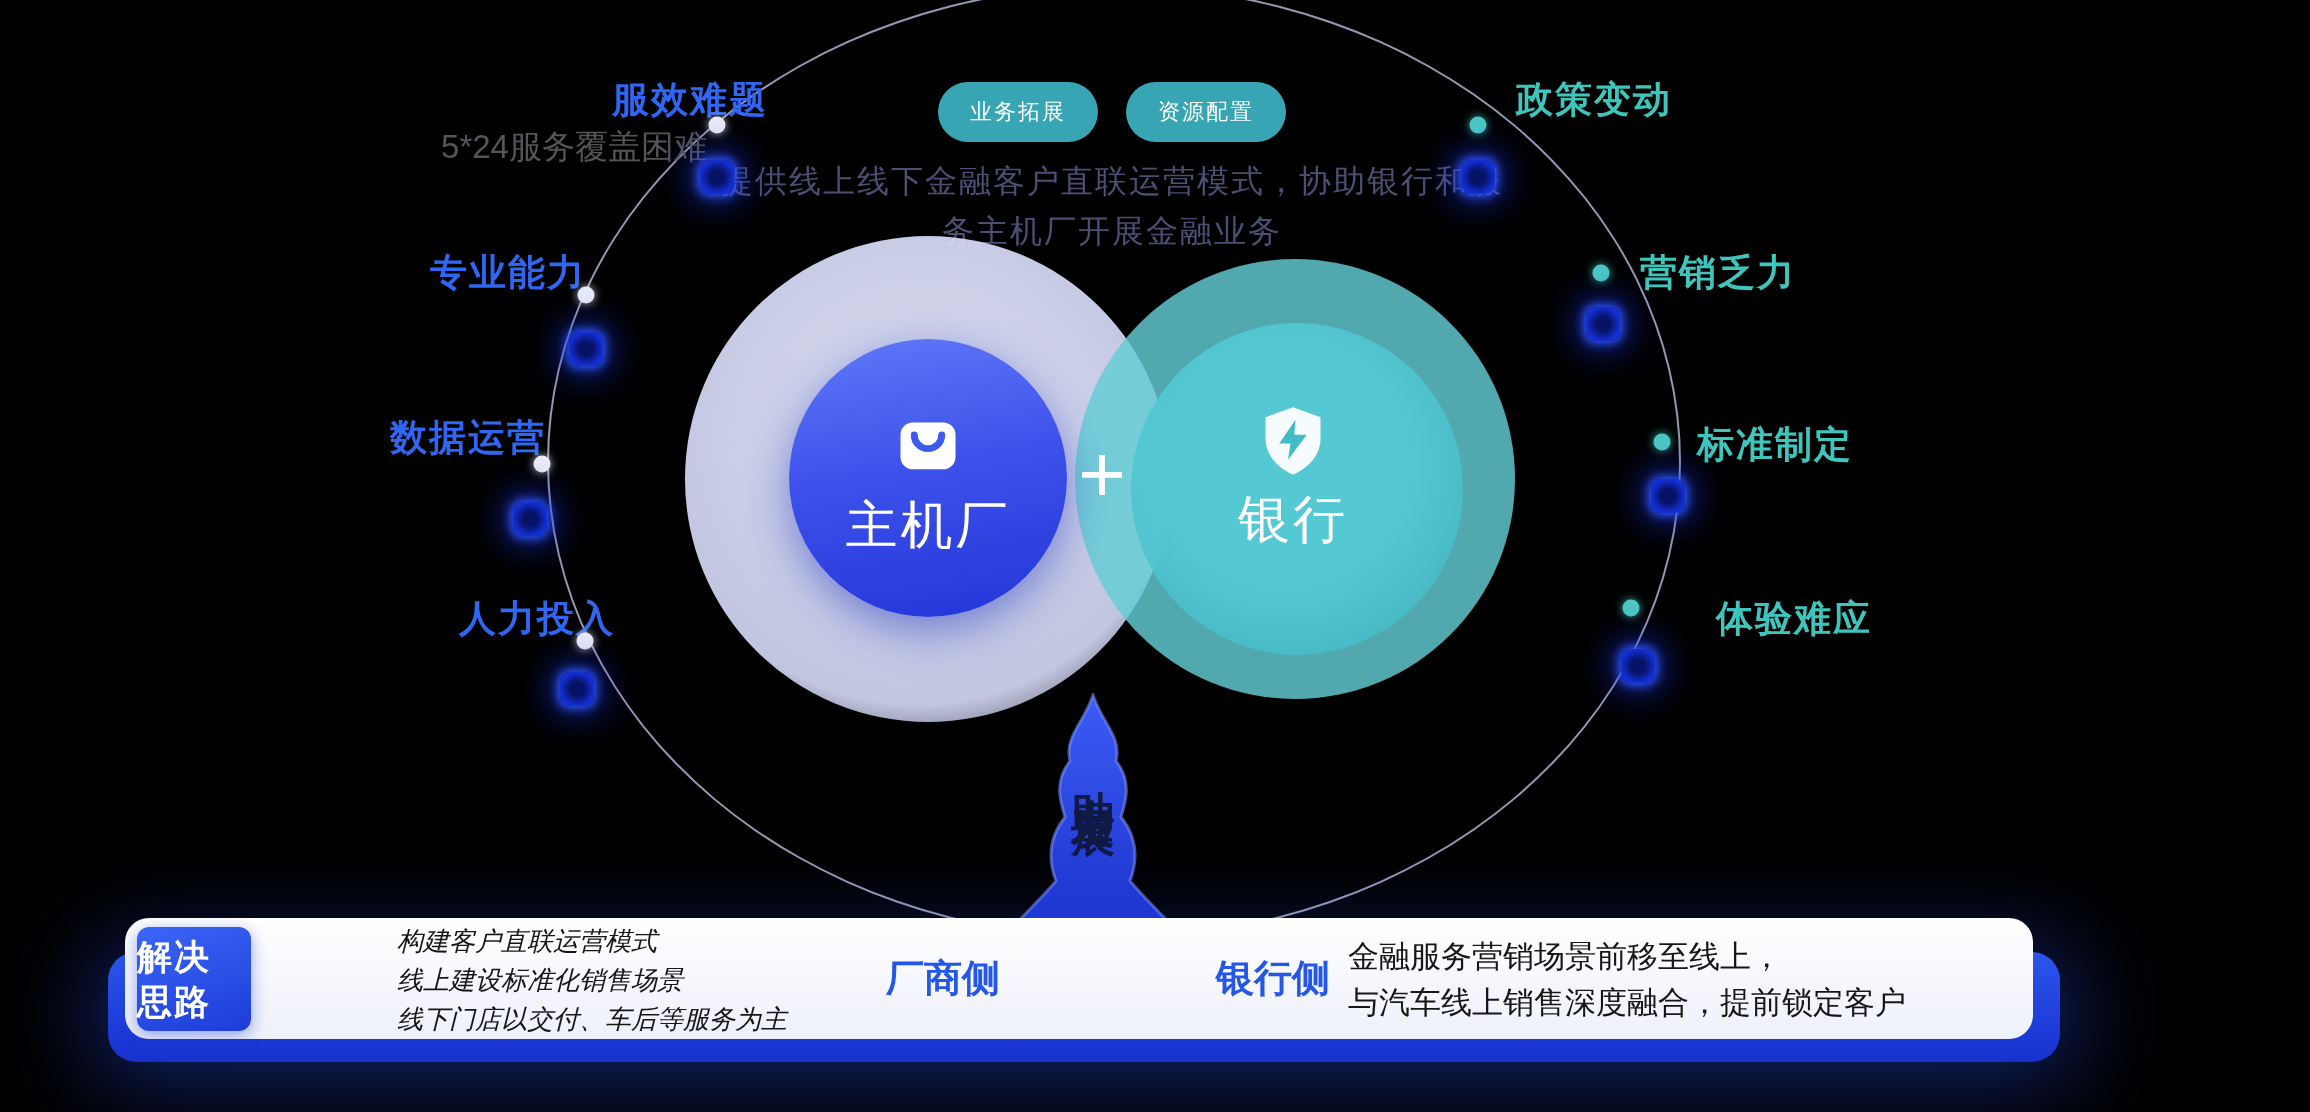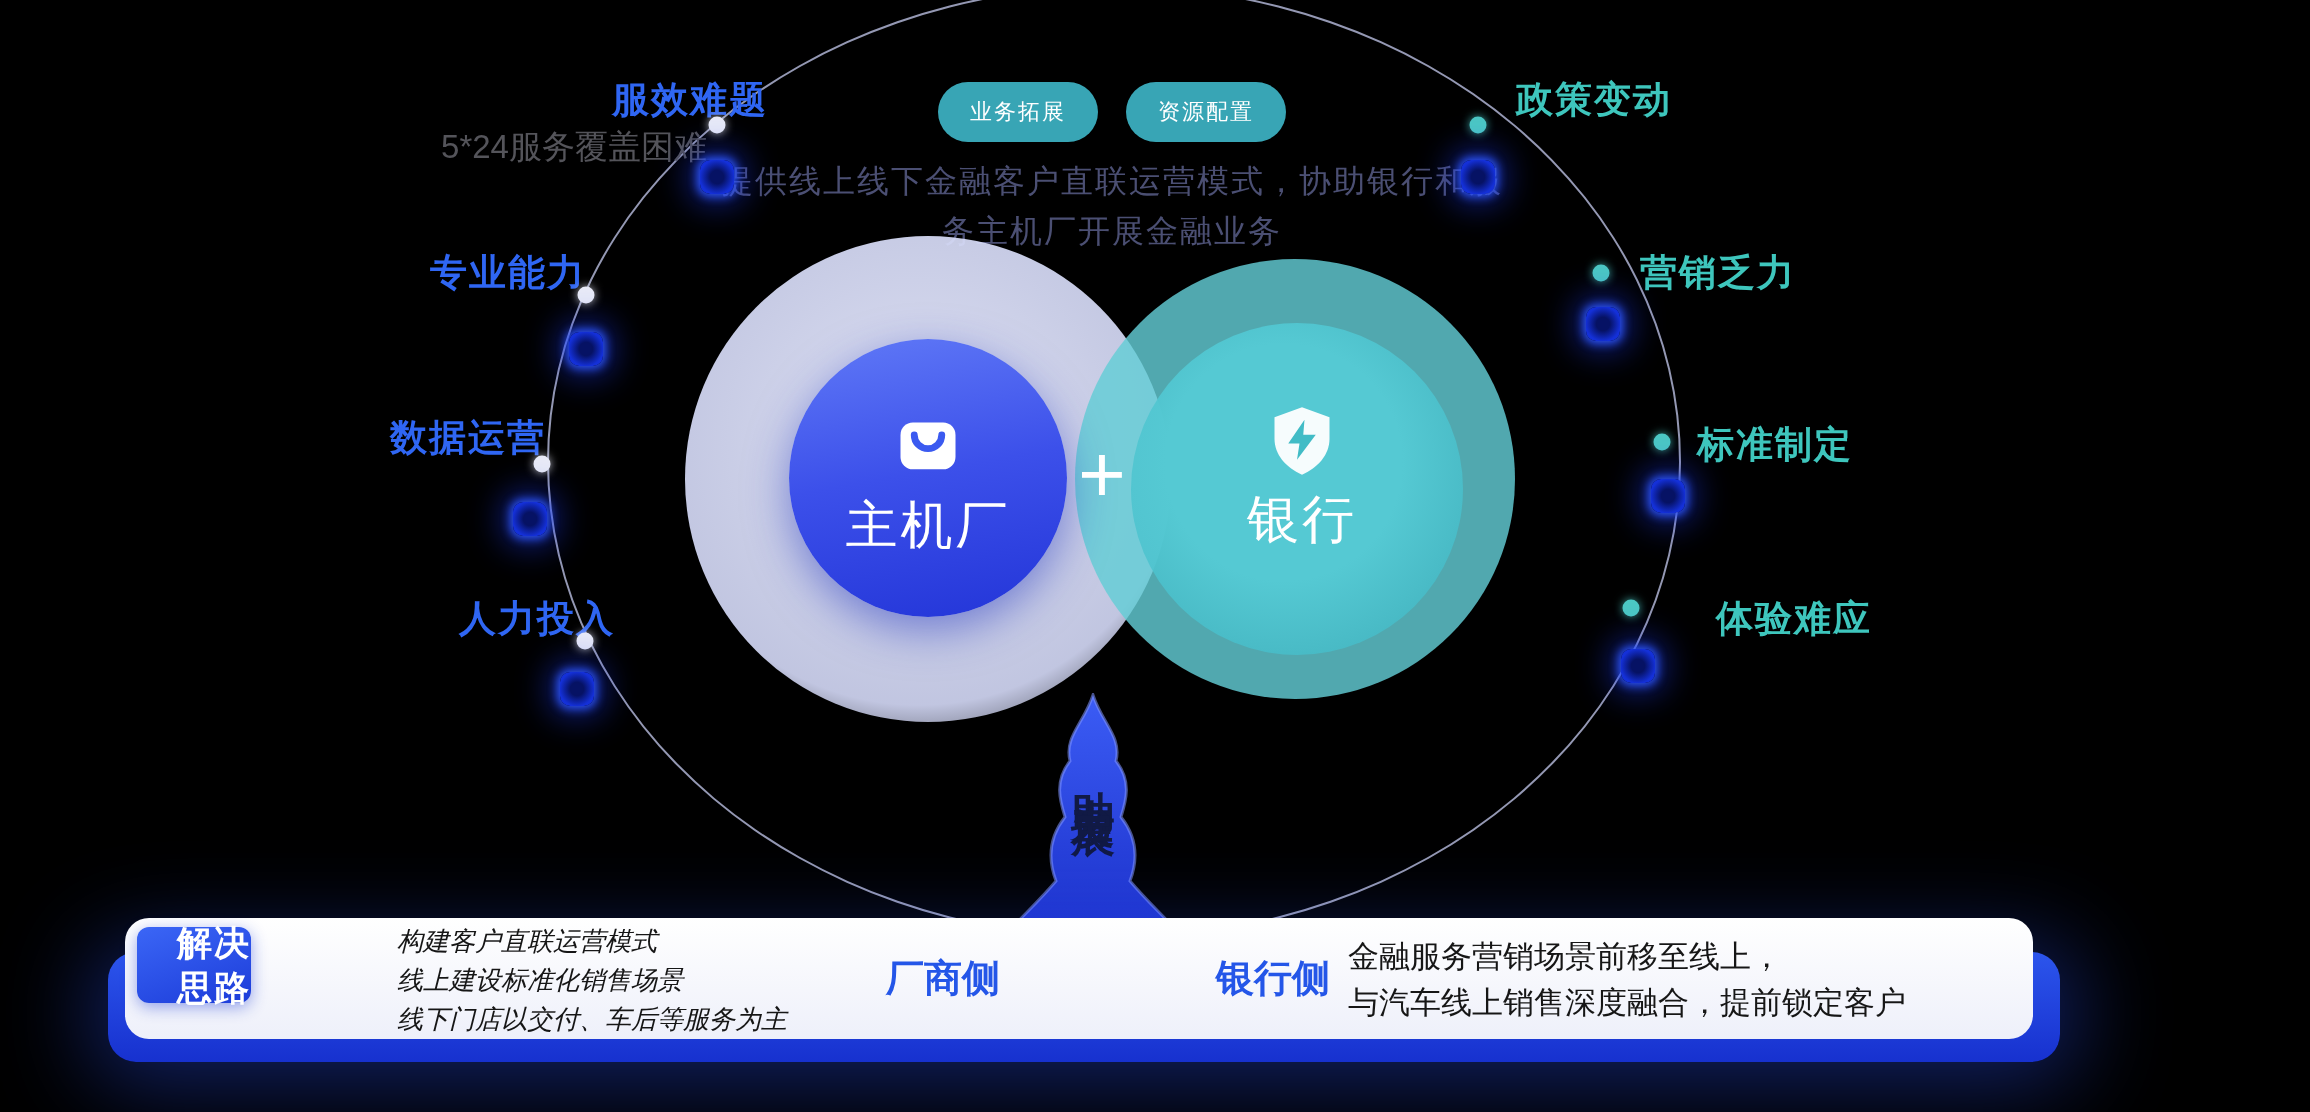--- a/index.html
+++ b/index.html
@@ -39,44 +39,44 @@
   
   #oem-halo{position:absolute;left:685px;top:236px;width:486px;height:486px;border-radius:50%;
             background:radial-gradient(circle at 48% 42%, rgba(230,233,253,0.96) 0%,
                        rgba(214,219,249,0.9) 70%, rgba(210,216,248,0.35) 88%, rgba(210,216,248,0) 100%);}
   #bank-circle{position:absolute;left:1075px;top:259px;width:440px;height:440px;border-radius:50%;
                background:rgba(99,205,214,0.82);display:flex;align-items:center;justify-content:center;}
   #bank-inner{position:absolute;left:1131px;top:323px;width:332px;height:332px;border-radius:50%;
               background:radial-gradient(circle at 46% 42%, #55c9d3 45%, rgba(66,188,201,0.75) 80%,
                          rgba(66,188,201,0) 100%);}
   #bank-content{position:absolute;left:1293px;top:478px;transform:translate(-50%,-50%);
-                display:flex;flex-direction:column;align-items:center;z-index:4;margin-left:9px;}
+                display:flex;flex-direction:column;align-items:center;z-index:4;}
   #oem-circle{position:absolute;left:789px;top:339px;width:278px;height:278px;border-radius:50%;
               background:linear-gradient(170deg,#6079f7 0%,#3c50ea 48%,#2335d8 100%);
               box-shadow:0 14px 44px rgba(25,45,190,0.5);
               display:flex;flex-direction:column;align-items:center;justify-content:center;gap:4px;z-index:3;}
   .circle-label{color:#fff;font-size:52px;letter-spacing:3px;}
   #plus{position:absolute;left:1102px;top:474px;transform:translate(-50%,-50%);
         color:#fff;font-size:82px;font-weight:300;z-index:5;}
 
   
   #tree{position:absolute;left:990px;top:693px;width:206px;height:256px;z-index:2;}
   #tree-label{position:absolute;left:1094px;top:756px;transform:translateX(-50%);
               writing-mode:vertical-rl;font-size:44px;font-weight:700;color:#111a45;
               letter-spacing:8px;z-index:3;}
 
   
   #bar-base{position:absolute;left:108px;top:952px;width:1952px;height:110px;border-radius:28px;
             background:linear-gradient(180deg,#2c55ec,#1731cf);
             box-shadow:0 6px 90px 18px rgba(45,85,255,0.38);z-index:5;}
   #bar{position:absolute;left:125px;top:918px;width:1908px;height:121px;border-radius:24px;
        background:linear-gradient(180deg,#ffffff,#eef0fa);z-index:6;}
-  #badge{position:absolute;left:137px;top:927px;width:114px;height:76px;border-radius:12px;
+  #badge{position:absolute;left:137px;top:927px;width:114px;height:104px;border-radius:12px;
          background:linear-gradient(160deg,#3b66f6,#1c3cd9);color:#fff;font-weight:700;font-size:35px;
-         display:flex;flex-direction:column;align-items:flex-end;justify-content:center;line-height:1.3;
+         display:flex;flex-direction:column;align-items:flex-start;justify-content:center;line-height:1.3;
          letter-spacing:2px;z-index:7;box-shadow:0 4px 16px rgba(25,55,210,.45);}
   #factory-text{position:absolute;left:592px;top:922px;transform:translateX(-50%);
                 text-align:left;font-size:26px;line-height:39px;color:#161616;z-index:7;white-space:nowrap;font-style:italic;}
   .side-lbl{font-size:38px;font-weight:700;color:#2456e8;z-index:7;white-space:nowrap;margin-left:24px;}
   #bank-text{position:absolute;left:1348px;top:934px;font-size:31px;line-height:46px;color:#161616;
              z-index:7;white-space:nowrap;}
 </style>
 </head>
 <body>
 

